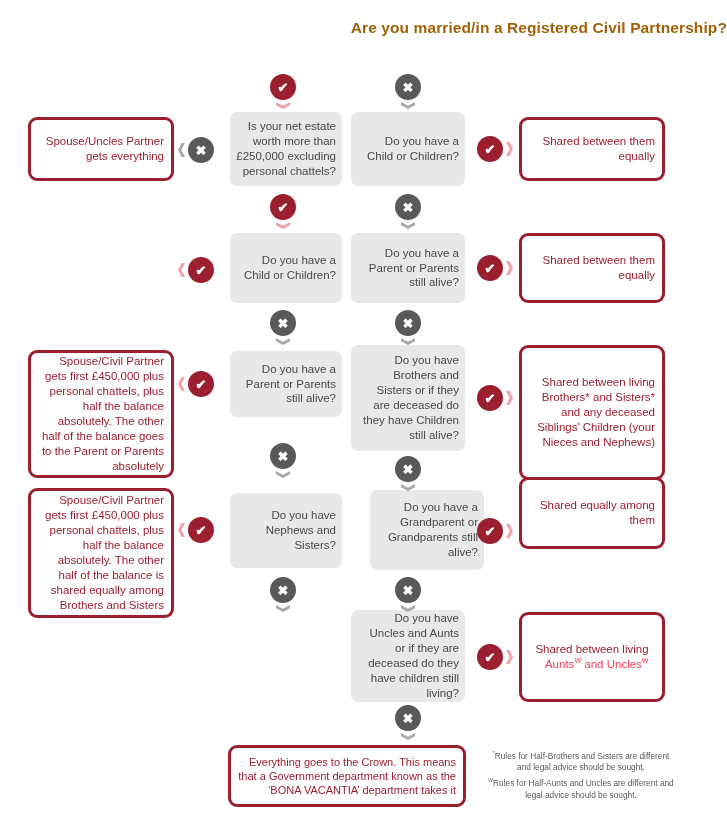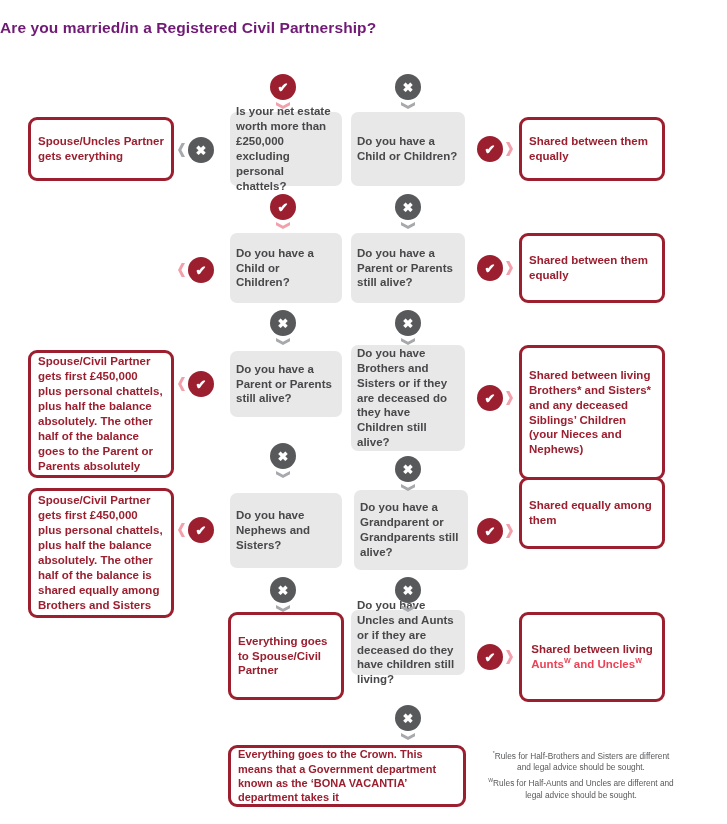--- a/index.html
+++ b/index.html
@@ -1,27 +1,27 @@
 <!DOCTYPE html>
 <html><head>
 <meta charset="utf-8">
 <style>
   html,body { margin:0; padding:0; background:#ffffff; }
   .canvas {
     position:relative; width:727px; height:824px; background:#ffffff;
     font-family:"Liberation Sans", sans-serif; overflow:hidden;
   }
   .title {
-    position:absolute; top:19px; left:0; width:100%; text-align:left;
-    font-size:15.5px; font-weight:bold; color:#701a75; letter-spacing:0.1px;
+    position:absolute; top:19px; left:0; width:100%; text-align:right;
+    font-size:15.5px; font-weight:bold; color:#a16207; letter-spacing:0.1px;
   }
   .node {
     position:absolute; box-sizing:border-box;
     display:flex; align-items:center; justify-content:center;
-    text-align:left; line-height:1.3;font-weight:bold;
+    text-align:right; line-height:1.3;
   }
   .q {
     background:#e8e8e9; color:#48484a; border-radius:7px;
     font-size:11.5px; padding:5px 6px;
   }
   .o {
     background:#ffffff; border:3px solid #9b1f2f; color:#9b1f2f;
     border-radius:9px; font-size:11.5px; padding:5px 7px;
   }
   .pink { color:#ed4156; }
@@ -79,37 +79,34 @@
   </div>
   <div class="node q" style="left:230px;top:233px;width:112px;height:70px">
     <span>Do you have a Child or Children?</span>
   </div>
   <div class="node q" style="left:230px;top:351px;width:112px;height:66px">
     <span>Do you have a Parent or Parents still alive?</span>
   </div>
   <div class="node q" style="left:230px;top:493px;width:112px;height:75px">
     <span>Do you have Nephews and Sisters?</span>
   </div>
-  <div class="node o" style="left:228px;top:612px;width:116px;height:88px">
-    <span>Everything goes to Spouse/Civil Partner</span>
-  </div>
 
   <div class="node q" style="left:351px;top:112px;width:114px;height:74px">
     <span>Do you have a Child or Children?</span>
   </div>
   <div class="node q" style="left:351px;top:233px;width:114px;height:70px">
     <span>Do you have a Parent or Parents still alive?</span>
   </div>
   <div class="node q" style="left:351px;top:345px;width:114px;height:106px">
     <span>Do you have Brothers and Sisters or if they are deceased do they have Children still alive?</span>
   </div>
-  <div class="node q" style="left:354px;top:490px;width:114px;height:80px">
+  <div class="node q" style="left:370px;top:490px;width:114px;height:80px">
     <span>Do you have a Grandparent or Grandparents still alive?</span>
   </div>
-  <div class="node q" style="left:351px;top:610px;width:114px;height:65px">
+  <div class="node q" style="left:351px;top:610px;width:114px;height:92px">
     <span>Do you have Uncles and Aunts or if they are deceased do they have children still living?</span>
   </div>
 
   <div class="node o" style="left:519px;top:117px;width:146px;height:64px">
     <span>Shared between them equally</span>
   </div>
   <div class="node o" style="left:519px;top:233px;width:146px;height:70px">
     <span>Shared between them equally</span>
   </div>
   <div class="node o" style="left:519px;top:345px;width:146px;height:135px">

